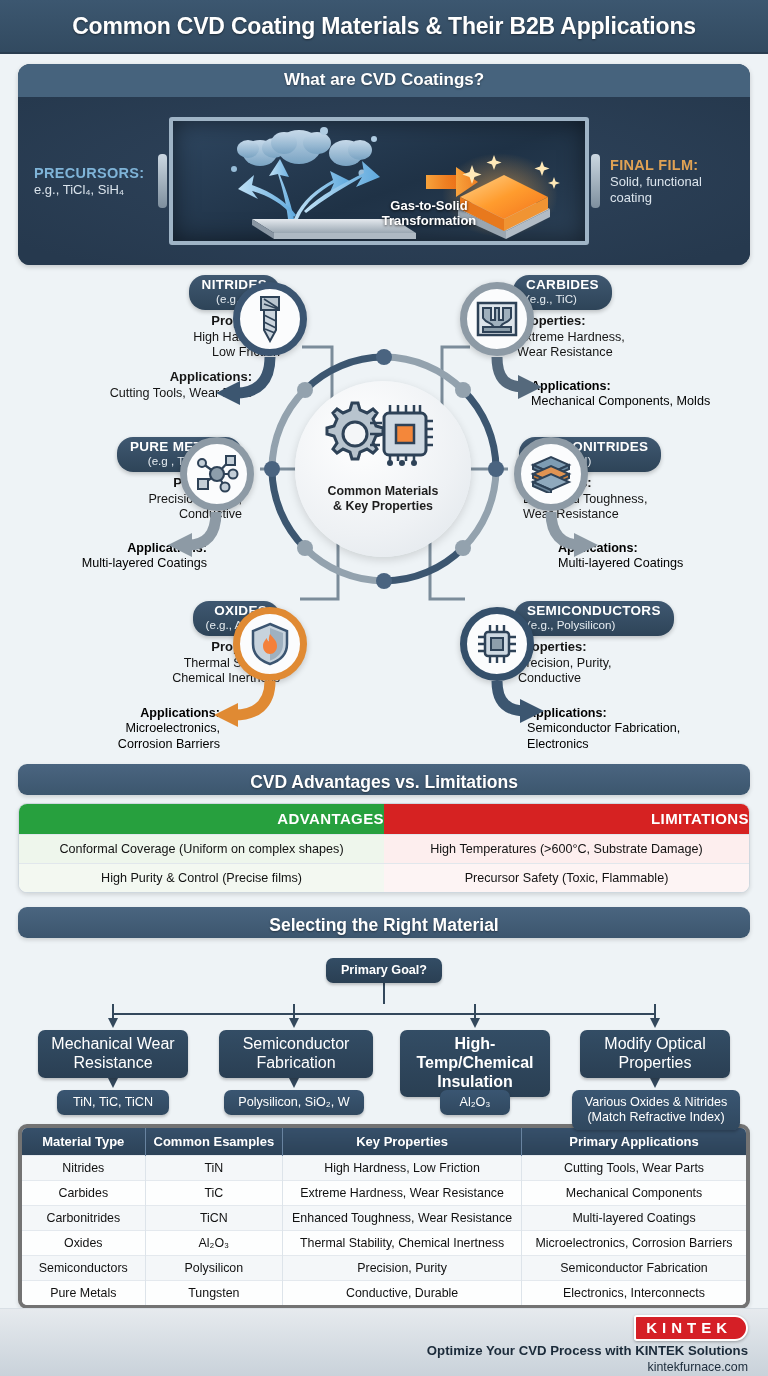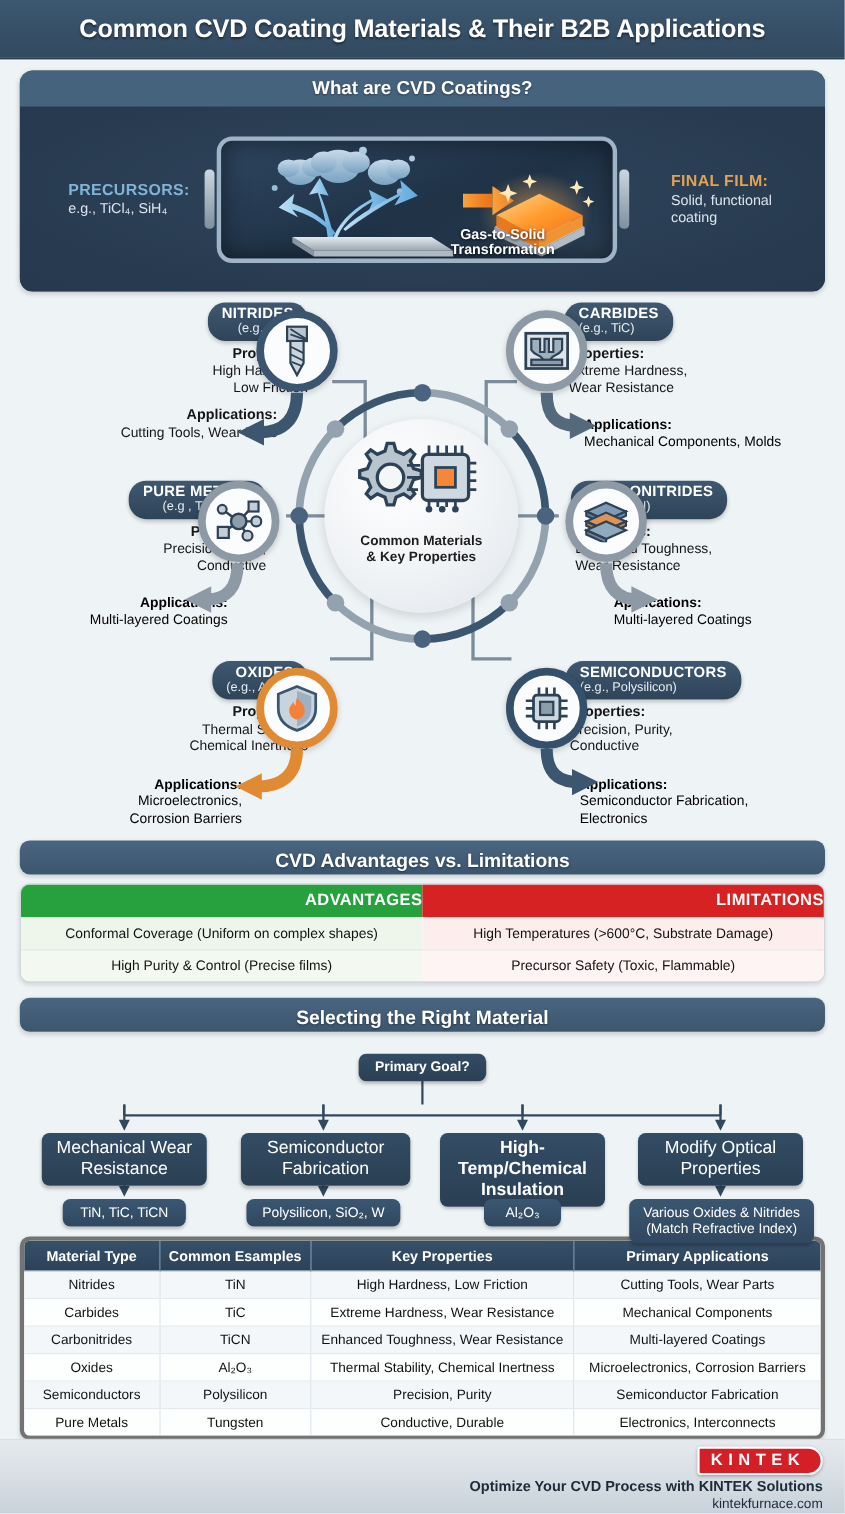--- a/index.html
+++ b/index.html
@@ -32,28 +32,28 @@
   .cvd-panel-head {
     background:#46637d; text-align:center; color:#fff;
     font-size:17px; font-weight:bold; padding:6px 0 7px;
     text-shadow:0 1px 2px rgba(0,0,0,.4);
   }
   .cvd-body {
     position:relative; height:168px;
     background: radial-gradient(ellipse at 50% 45%, #32486180 0%, #26394e 90%);
     display:flex; align-items:center;
   }
-  .cvd-side { width:140px; padding-left:16px;margin-left:28px; }
+  .cvd-side { width:140px; padding-left:16px; }
   .cvd-side.right { padding-left:10px; width:150px; }
   .cvd-side .lbl { font-size:14.5px; font-weight:bold; color:#7fb4d8; letter-spacing:.3px; }
   .cvd-side.right .lbl { color:#e0a254; }
   .cvd-side .sub { font-size:13px; color:#dbe4ec; line-height:1.22; margin-top:1px;}
   .reactor {
-    flex:1; height:115px; margin:0 2px;
-    border-radius:14px; border:4px solid #9fb4c6;
+    flex:1; height:128px; margin:0 2px;
+    border-radius:3px; border:4px solid #9fb4c6;
     background: linear-gradient(160deg,#2f4761 0%,#1f3246 55%,#2b4056 100%);
     position:relative; overflow:hidden;
     box-shadow: inset 0 0 24px rgba(0,0,0,.5);
   }
   .port { width:9px;height:54px;border-radius:4px;background:linear-gradient(180deg,#cbd7e1,#7e8f9e); }
   .gas-label {
     position:absolute; left:196px; top:78px; width:120px; text-align:center;
     color:#fff; font-weight:bold; font-size:13px; line-height:1.15;
     text-shadow:0 1px 3px rgba(0,0,0,.8); z-index:5;
   }

